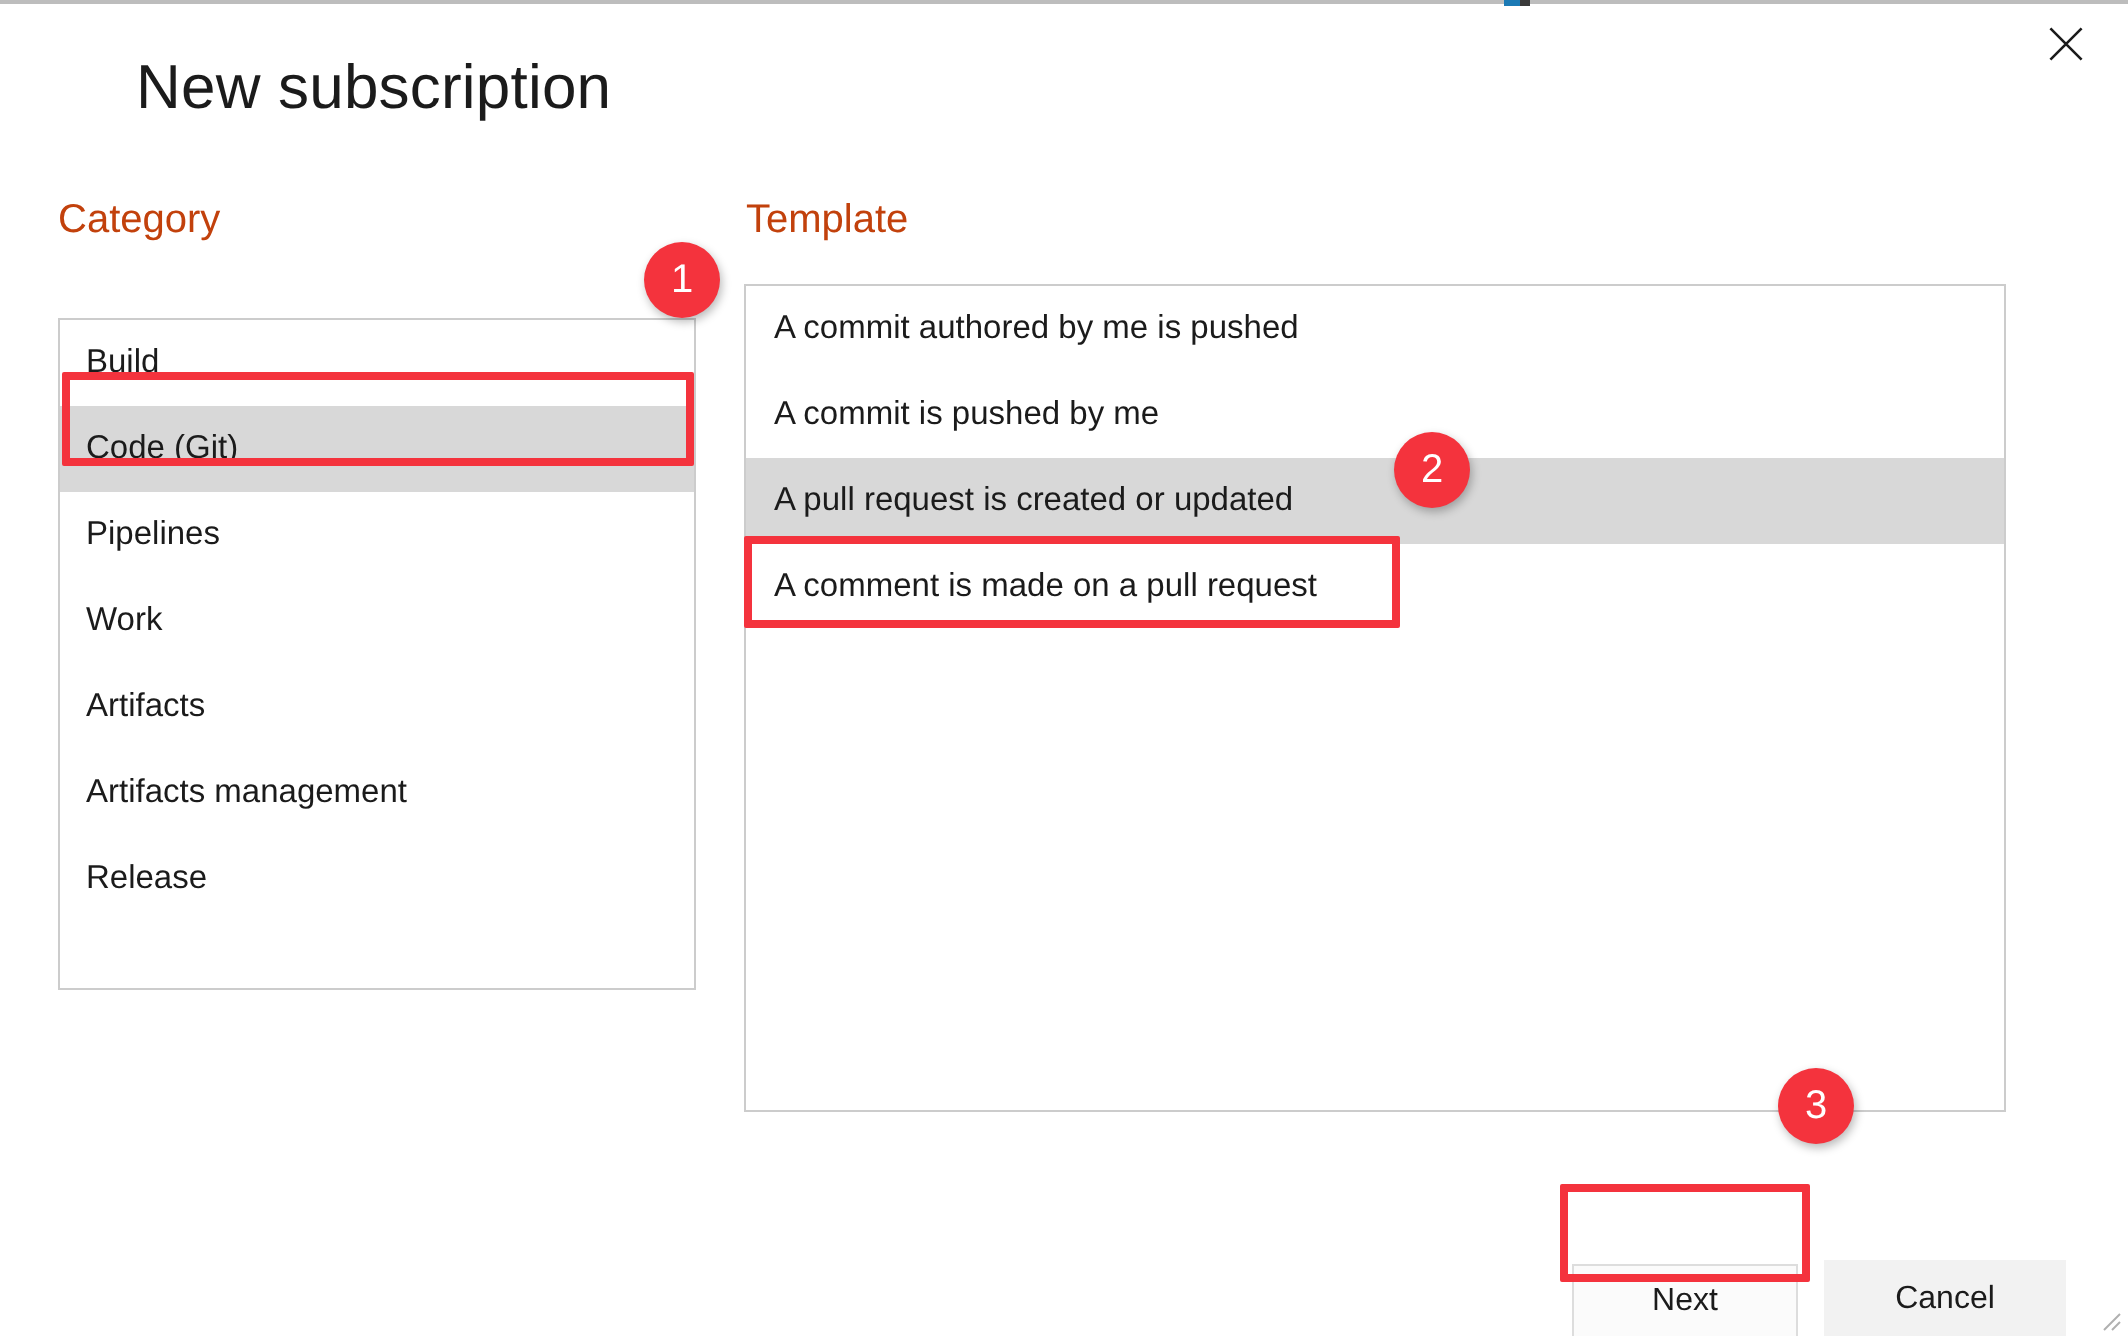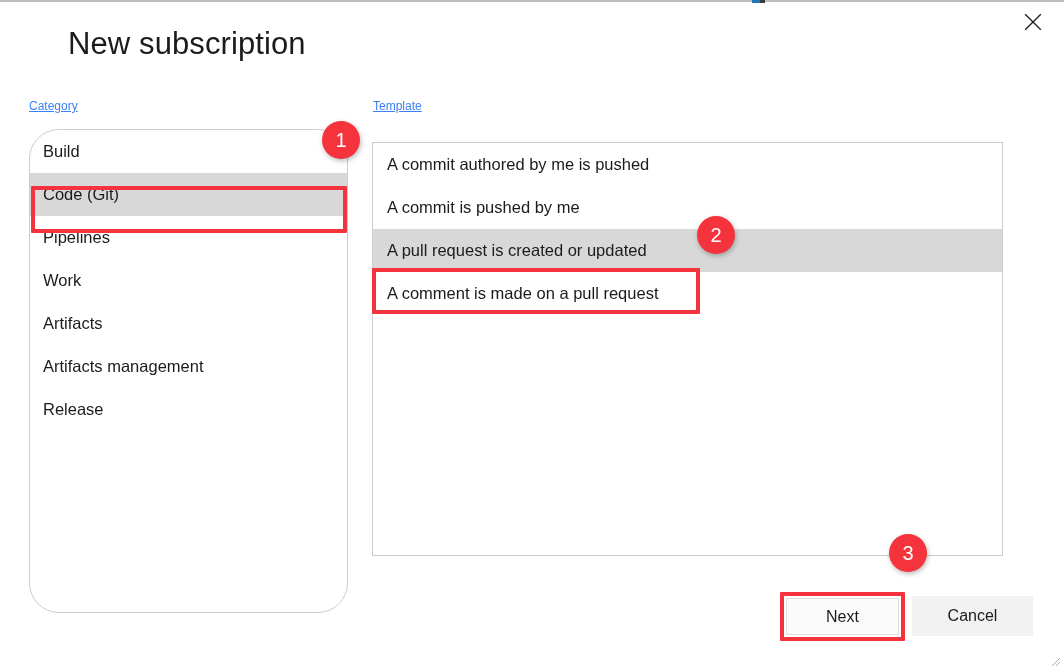--- a/index.html
+++ b/index.html
@@ -57,39 +57,38 @@
     font-weight: 300;
     letter-spacing: 0.1px;
     color: #1b1b1b;
     white-space: nowrap;
     margin-left: 39px;
   }
 
   
   .col-label {
     position: absolute;
-    font-size: 12px;
-    color: #3b82f6;
+    font-size: 20px;
+    color: #c2410c;
     white-space: nowrap;
-    text-decoration: underline;
   }
   .col-label.category { left: 29px; top: 99px; }
   .col-label.template { left: 373px; top: 99px; }
 
   
   .listbox {
     position: absolute;
     background: #ffffff;
     border: 1px solid #cccccc;
     box-sizing: border-box;
     overflow: hidden;
   }
   .listbox.category-box {
-    left: 29px; top: 129px;
-    width: 319px; height: 484px; border-radius: 30px;
+    left: 29px; top: 159px;
+    width: 319px; height: 336px;
   }
   .listbox.template-box {
     left: 372px; top: 142px;
     width: 631px; height: 414px;
   }
 
   .list-row {
     height: 43px;
     line-height: 43px;
     font-size: 16.5px;
@@ -106,20 +105,21 @@
   .btn {
     position: absolute;
     box-sizing: border-box;
     font-size: 16px;
     color: #1b1b1b;
     display: flex;
     align-items: center;
     justify-content: center;
     cursor: pointer;
     border: 1px solid #e2e2e2;
+    margin-top: 34px;
   }
   .btn.next-btn {
     left: 786px; top: 598px;
     width: 113px; height: 37px;
     background: #fbfbfb;
     border-color: #dddddd;
   }
   .btn.cancel-btn {
     left: 912px; top: 596px;
     width: 121px; height: 40px;

